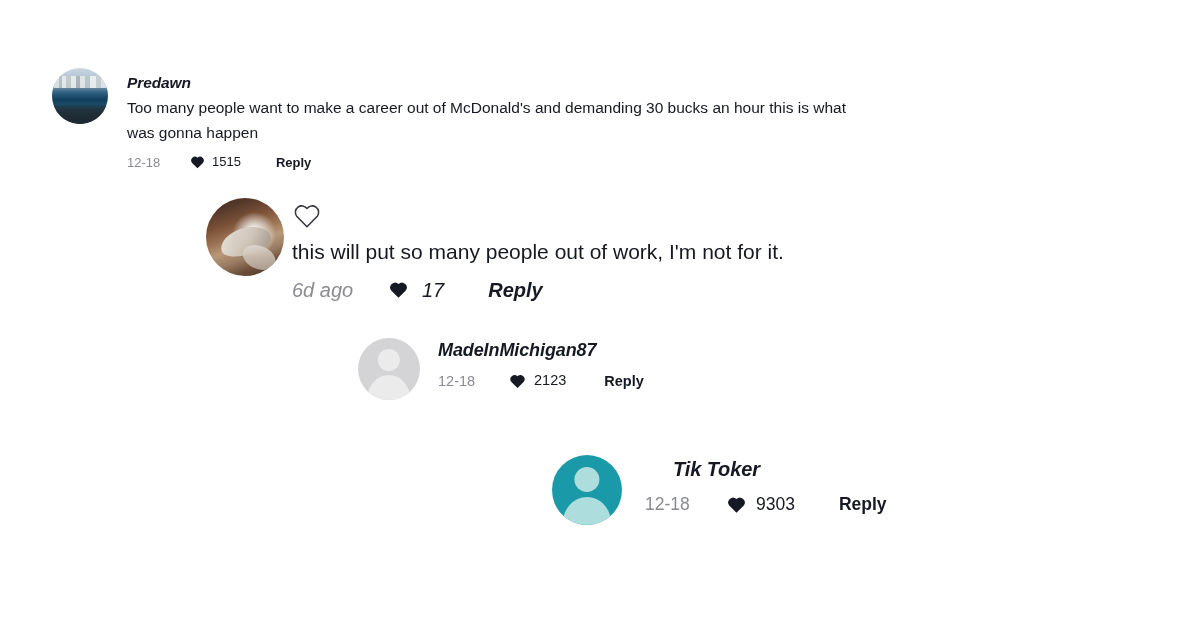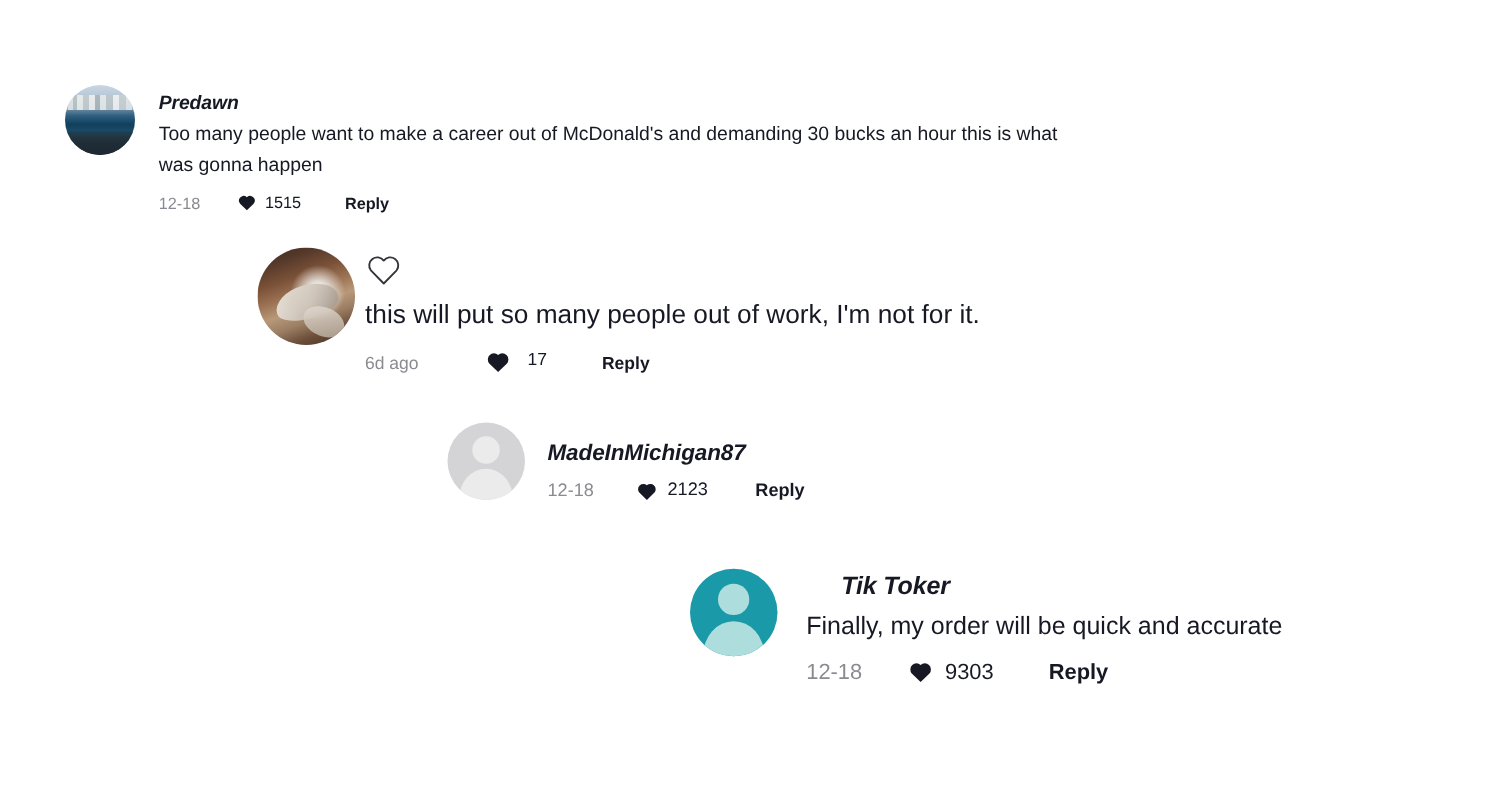--- a/index.html
+++ b/index.html
@@ -171,30 +171,30 @@
   #c1 .meta .date   { width: 62px; }
   #c1 .meta .likes  { gap: 6px; }
   #c1 .meta .reply  { margin-left: 35px; }
 
   
   #c2 { left: 206px; top: 198px; }
   #c2 .avatar { width: 78px; height: 78px; }
   #c2 .body   { margin-left: 8px; }
   #c2 .heart-outline { margin-top: 4px; margin-bottom: 9px; }
   #c2 .text   { font-size: 21px; line-height: 28px; }
-  #c2 .meta   { font-size: 14px; margin-top: 13px; }
+  #c2 .meta   { font-size: 20px; margin-top: 13px; font-style: italic; }
   #c2 .meta .date   { width: 95px; }
   #c2 .meta .likes  { gap: 12px; }
   #c2 .meta .reply  { margin-left: 44px; }
 
   
   #c3 { left: 358px; top: 338px; }
   #c3 .avatar { width: 62px; height: 62px; }
   #c3 .body   { margin-left: 18px; padding-top: 1px; }
-  #c3 .username { font-size: 18px; line-height: 22px; margin-top: 12px; }
+  #c3 .username { font-size: 18px; line-height: 22px; }
   #c3 .text     { font-size: 17px; line-height: 24px; margin-top: 4px; }
   #c3 .meta     { font-size: 14.5px; margin-top: 11px; }
   #c3 .meta .date   { width: 70px; }
   #c3 .meta .likes  { gap: 7px; }
   #c3 .meta .reply  { margin-left: 38px; }
 
   
   #c4 { left: 552px; top: 455px; }
   #c4 .avatar { width: 70px; height: 70px; }
   #c4 .body   { margin-left: 23px; padding-top: 2px; }
@@ -266,21 +266,20 @@
   </div>
 </div>
 
 <div class="comment" id="c4">
   <div class="avatar avatar-person avatar-teal">
     <span class="p-head"></span>
     <span class="p-body"></span>
   </div>
   <div class="body">
     <span class="username">Tik Toker</span>
-    <span class="text">Finally, my order will be quick and accurate</span>
     <div class="meta">
       <span class="date">12-18</span>
       <span class="likes">
         <svg class="heart-solid" width="23" height="21" viewBox="0 0 24 24" aria-hidden="true">
           <path fill="#161823" d="M12 21.3 3.9 13.4A5.6 5.6 0 0 1 12 5.7a5.6 5.6 0 0 1 8.1 7.7L12 21.3z"></path>
         </svg>
         <span class="count">9303</span>
       </span>
       <span class="reply">Reply</span>
     </div>

